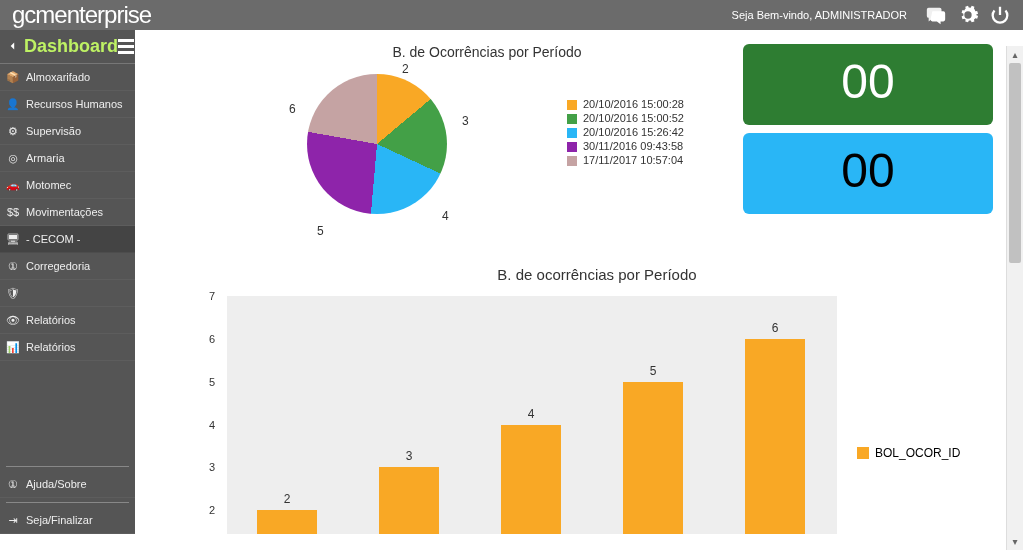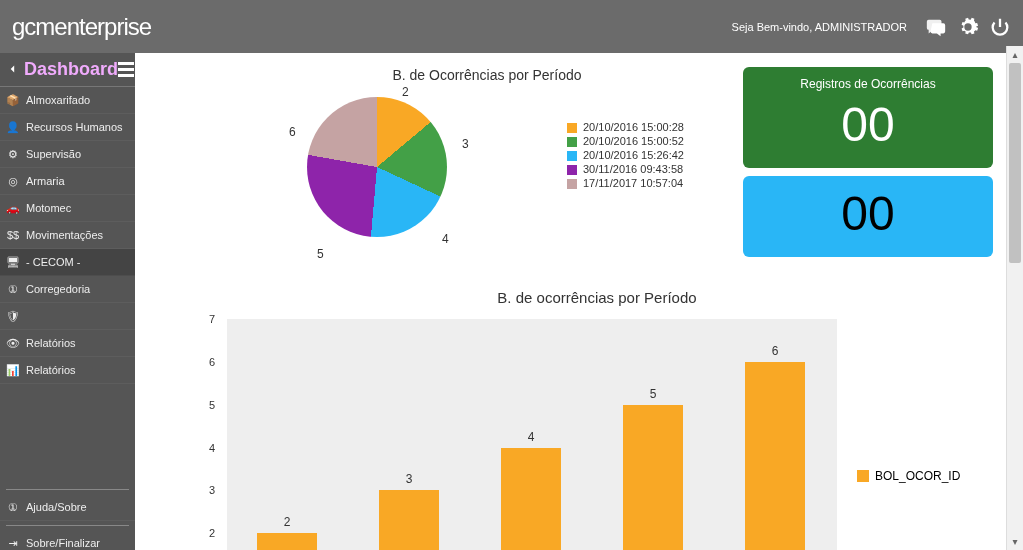--- a/index.html
+++ b/index.html
@@ -6,21 +6,21 @@
 body {
   font-family: Arial, sans-serif;
   background: #fff;
   width: 1023px;
   height: 550px;
   overflow: hidden;
   position: relative;
 }
 .topbar {
   background: #6b6b6b;
-  height: 53px;
+  height: 30px;
   display: flex;
   align-items: center;
   padding: 0 12px;
   color: #fff;
 }
 .logo {
   font-family: sans-serif;
   font-size: 24px;
   font-weight: 300;
   letter-spacing: -1px;
@@ -40,21 +40,21 @@
   flex-direction: column;
   font-size: 11px;
 }
 .sidebar .dash-head {
   display: flex;
   align-items: center;
   padding: 6px 6px;
   border-bottom: 1px solid #777;
 }
 .dash-head .back-ico { margin-right: 4px; }
-.dash-head .label { font-size: 18px; font-weight: bold; color:#f0abfc; flex:1;}
+.dash-head .label { font-size: 18px; font-weight: bold; color:#bef264; flex:1;}
 .burger { display:flex; flex-direction:column; gap:3px; cursor:pointer;}
 .burger span { display:block; width:16px; height:3px; background:#fff;}
 .nav-item {
   display: flex;
   align-items: center;
   padding: 6px 6px;
   gap: 6px;
   cursor: pointer;
   border-bottom: 1px solid rgba(255,255,255,0.05);
 }
@@ -201,21 +201,21 @@
 
     <div class="sidebar-spacer"></div>
     <div class="divider"></div>
     <div class="nav-item">
       <span class="nicon">①</span>
       <span>Ajuda/Sobre</span>
     </div>
     <div class="divider"></div>
     <div class="nav-item">
       <span class="nicon">⇥</span>
-      <span>Sobre/Finalizar</span>
+      <span>Seja/Finalizar</span>
     </div>
   </div>
 
   <div class="content">
     <div class="content-inner">
 
       <div class="pie-title">B. de Ocorrências por Período</div>
 
       <div class="pie-wrap">
         <div class="pie"></div>
@@ -244,21 +244,20 @@
             <span>30/11/2016 09:43:58</span>
           </div>
         <div class="row">
             <span class="sw" style="background:#c5a3a3"></span>
             <span>17/11/2017 10:57:04</span>
           </div>
       </div>
 
       <div class="stat-cards">
         <div class="card green">
-          <div class="ctitle">Registros de Ocorrências</div>
           <div class="cval">00</div>
         </div>
         <div class="card blue">
           <div class="cval">00</div>
         </div>
       </div>
 
       <div class="bar-title">B. de ocorrências por Período</div>
 
       <div class="bar-chart-wrap">

